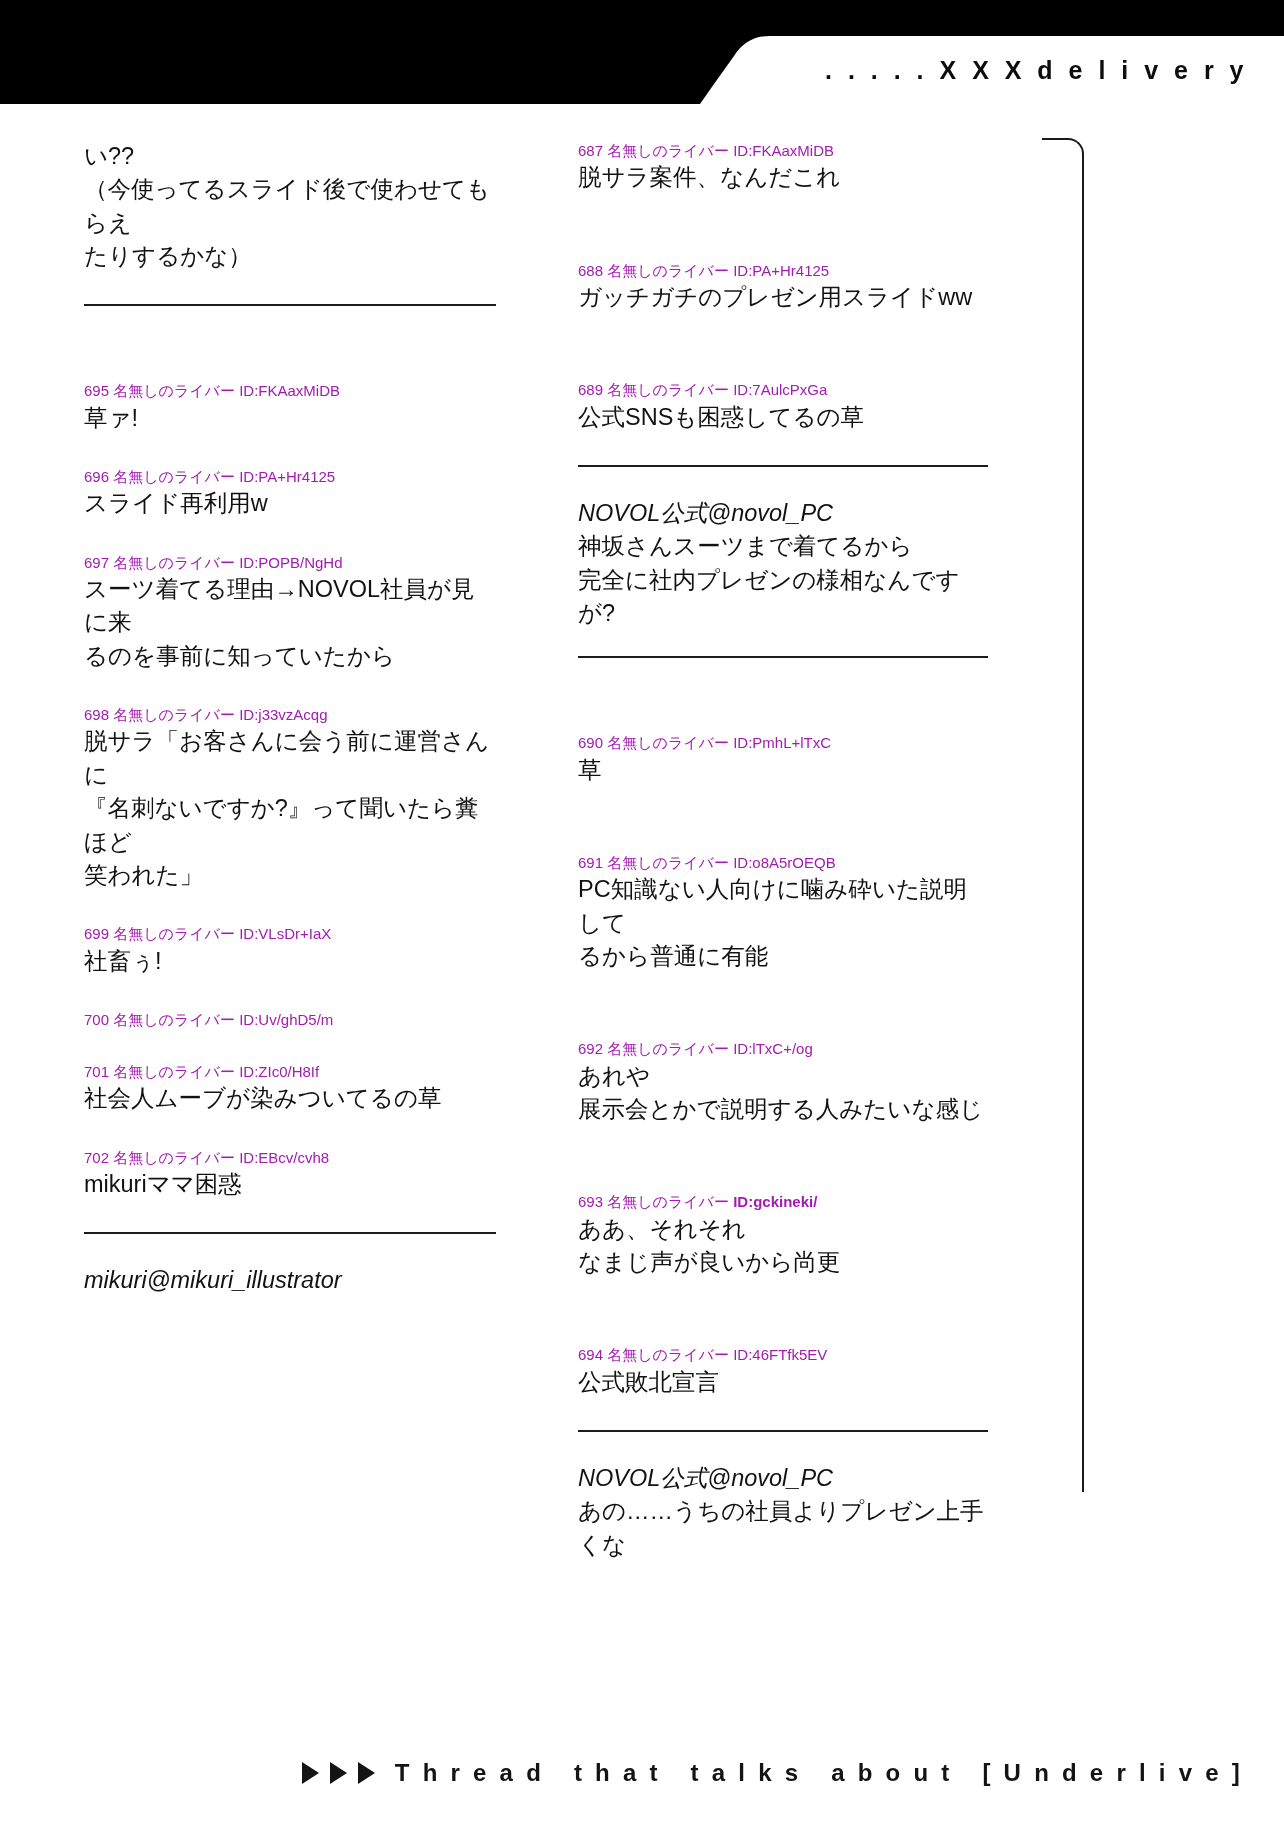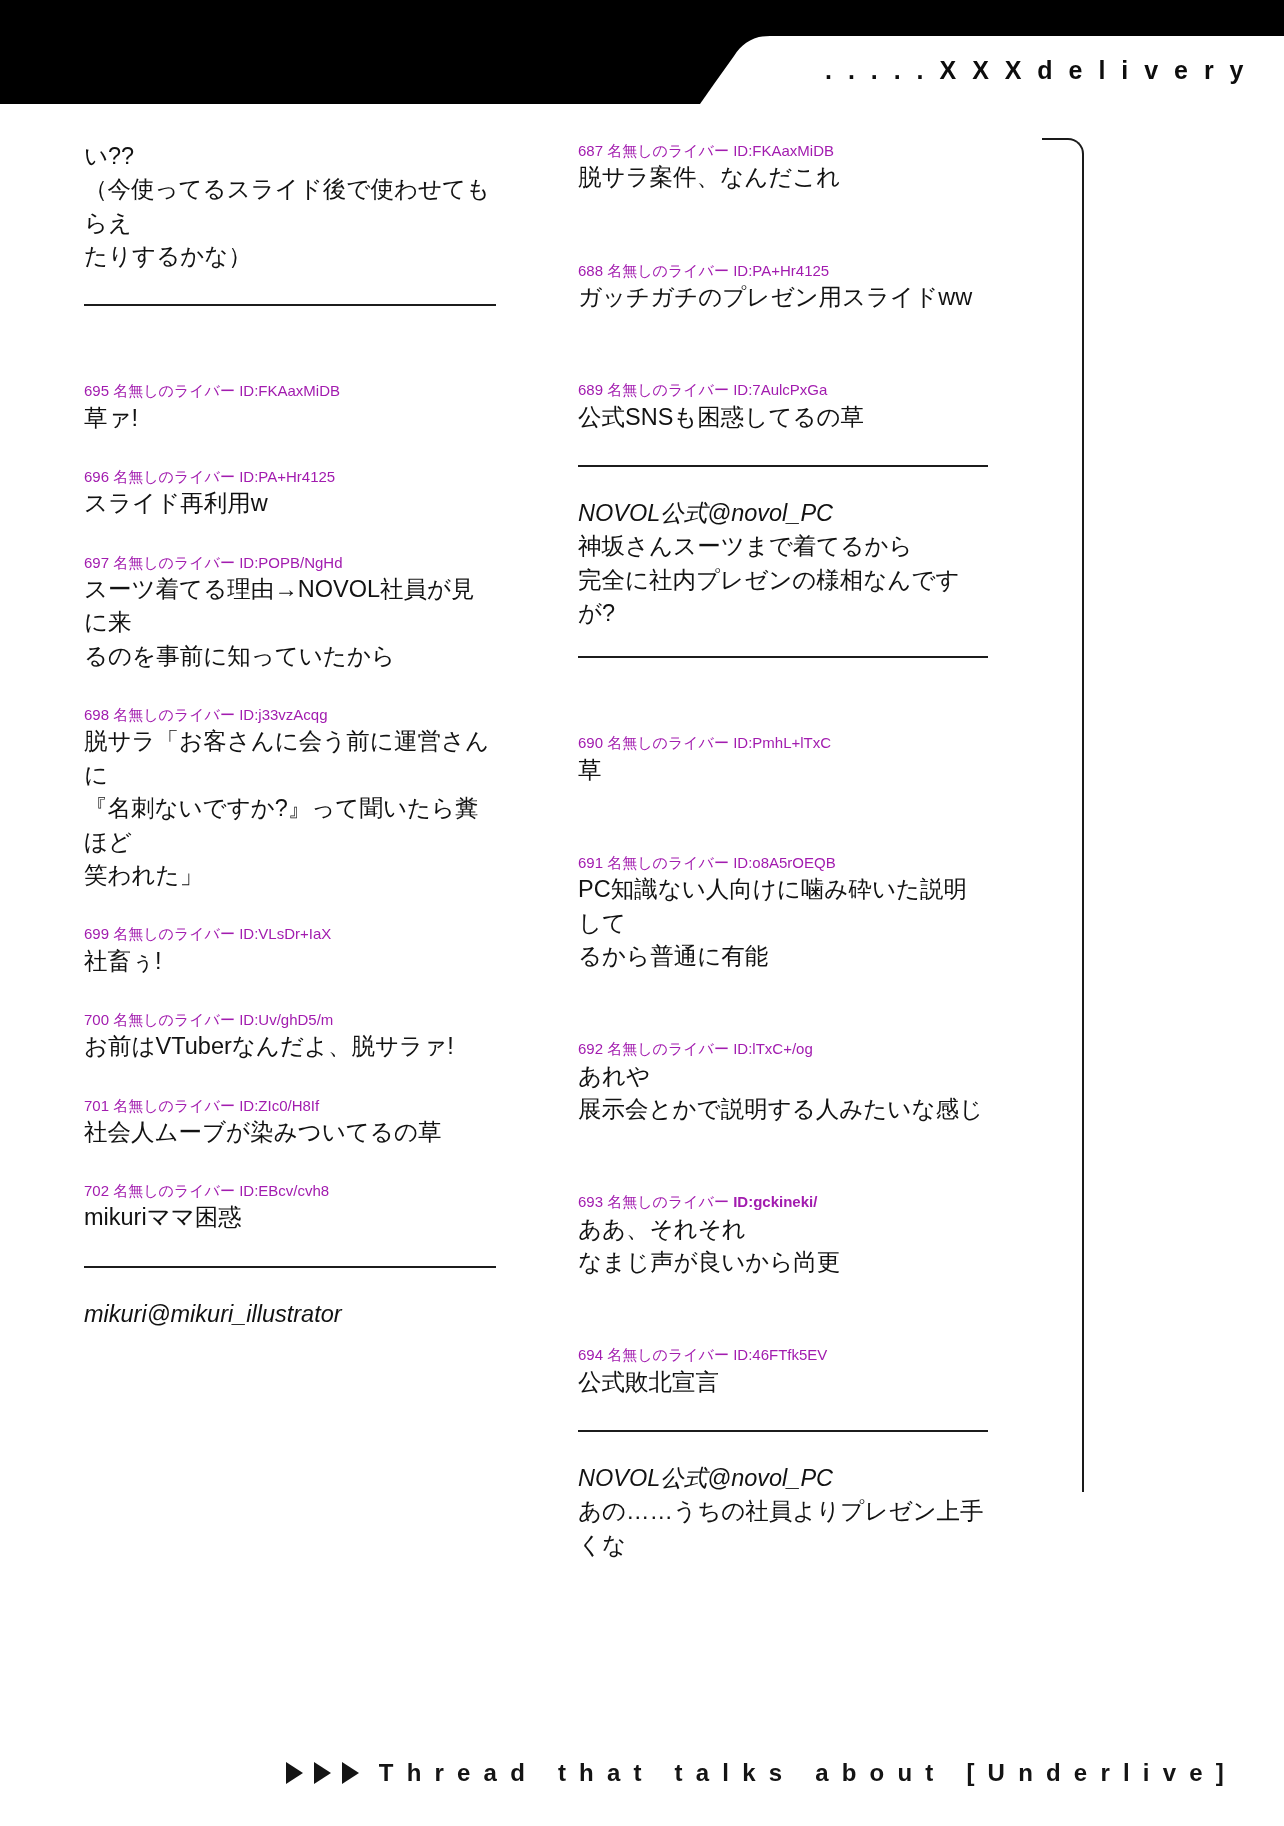--- a/index.html
+++ b/index.html
@@ -125,21 +125,21 @@
   
   .footer {
     position: absolute;
     left: 0;
     top: 1748px;
     width: 1284px;
     height: 50px;
     display: flex;
     align-items: center;
     justify-content: flex-end;
-    padding-right: 56px;
+    padding-right: 40px;
   }
   .footer-arrows {
     display: flex;
     gap: 11px;
     margin-right: 20px;
   }
   .tri {
     width: 0; height: 0;
     border-top: 11px solid transparent;
     border-bottom: 11px solid transparent;
@@ -227,21 +227,20 @@
         </div>
         <div class="post-body">社畜ぅ!</div>
       </div>
 
       <div class="post">
         <div class="post-head">
           <span class="pid">700</span>
           <span class="pname">名無しのライバー</span>
           <span class="pidcode">ID:Uv/ghD5/m</span>
         </div>
-        <div class="post-body">お前はVTuberなんだよ、脱サラァ!</div>
       </div>
 
       <div class="post">
         <div class="post-head">
           <span class="pid">701</span>
           <span class="pname">名無しのライバー</span>
           <span class="pidcode">ID:ZIc0/H8If</span>
         </div>
         <div class="post-body">社会人ムーブが染みついてるの草</div>
       </div>

